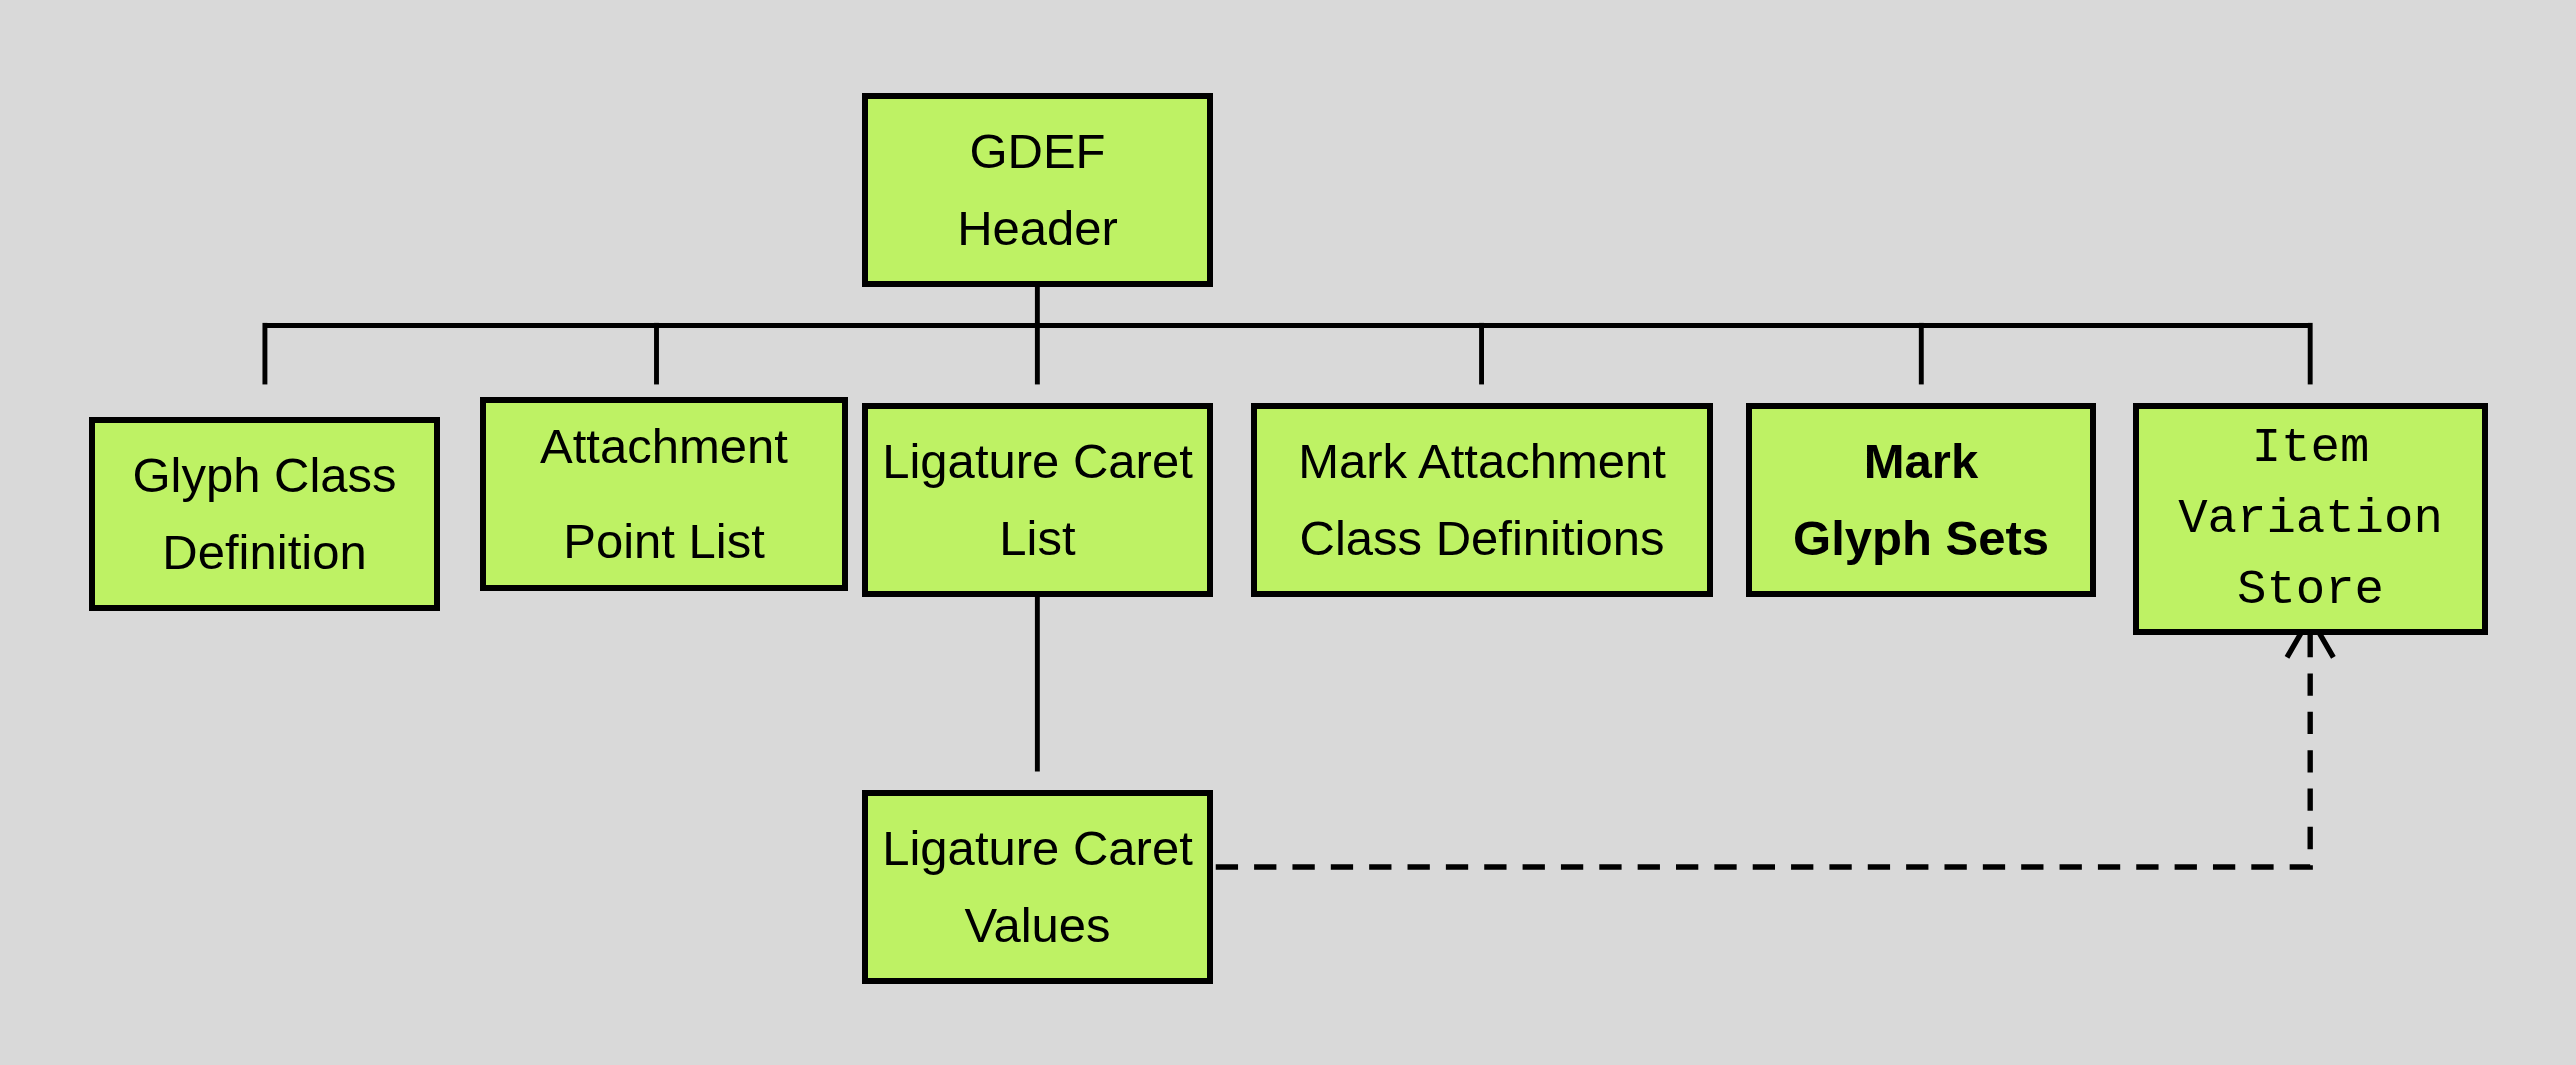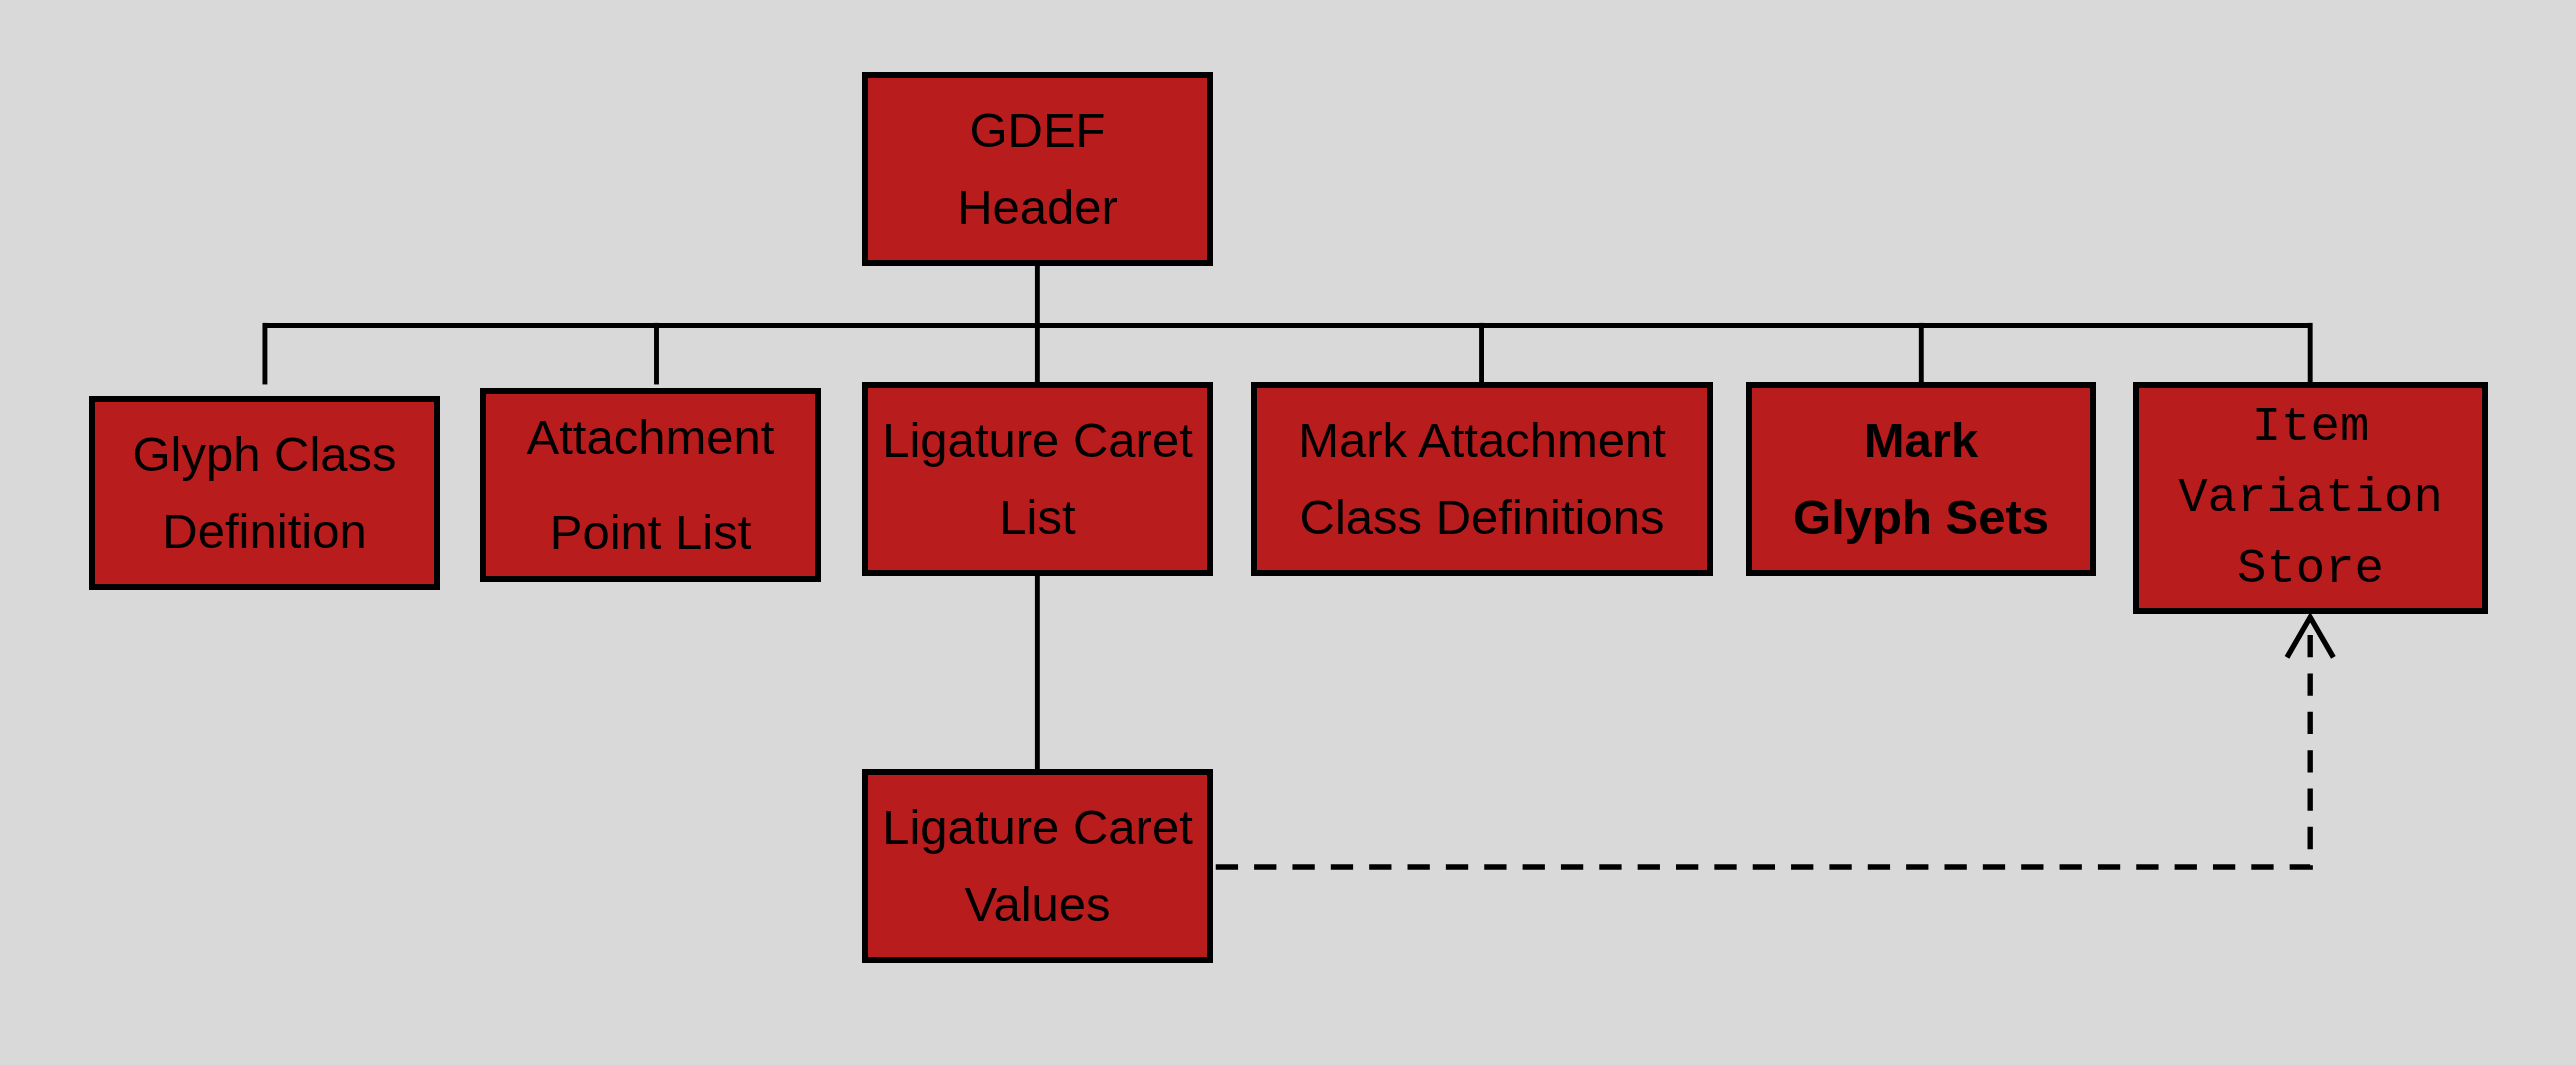--- a/index.html
+++ b/index.html
@@ -22,32 +22,33 @@
     position: absolute;
     left: 0;
     top: 0;
     width: 2576px;
     height: 1065px;
     z-index: 1;
   }
   .node {
     position: absolute;
     box-sizing: border-box;
-    background: #b91c1c;
+    background: #bef264;
     border: 6.2px solid #000000;
     z-index: 2;
     display: flex;
     flex-direction: column;
     justify-content: center;
     align-items: center;
     text-align: center;
     font-size: 49px;
     line-height: 77px;
     color: #000000;
     white-space: nowrap;
+    margin-top: 21px;
   }
   .node.tall {
     line-height: 71px;
   }
   .node .label-line {
     display: block;
   }
 </style>
 </head>
 <body>
@@ -76,21 +77,21 @@
   <div class="node" style="left:862px; top:72px; width:351px; height:194px;">
     <span class="label-line">GDEF</span>
     <span class="label-line">Header</span>
   </div>
 
   <div class="node" style="left:89px; top:396px; width:351px; height:194px;">
     <span class="label-line">Glyph Class</span>
     <span class="label-line">Definition</span>
   </div>
 
-  <div class="node" style="left:480px; top:388px; width:341px; height:194px;gap:18px;">
+  <div class="node" style="left:480px; top:376px; width:368px; height:194px;gap:18px;">
     <span class="label-line">Attachment</span>
     <span class="label-line">Point List</span>
   </div>
 
   <div class="node" style="left:862px; top:382px; width:351px; height:194px;">
     <span class="label-line">Ligature Caret</span>
     <span class="label-line">List</span>
   </div>
 
   <div class="node" style="left:1251px; top:382px; width:462px; height:194px;">

